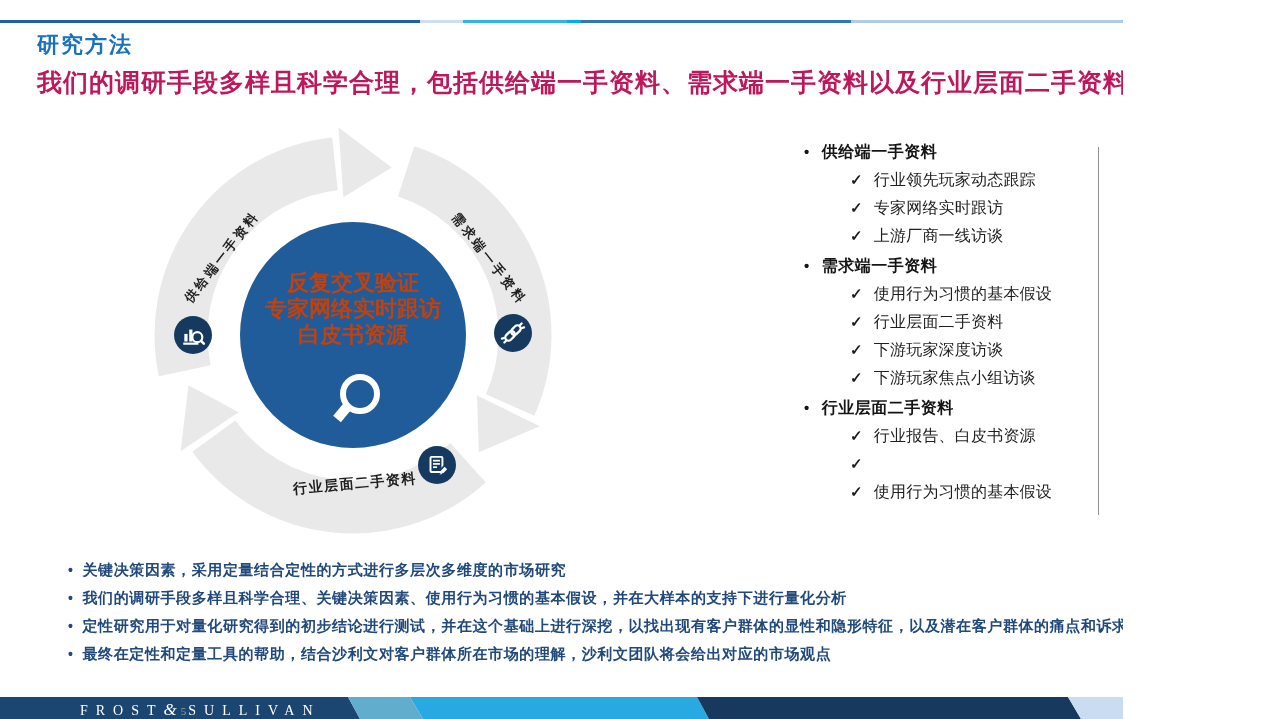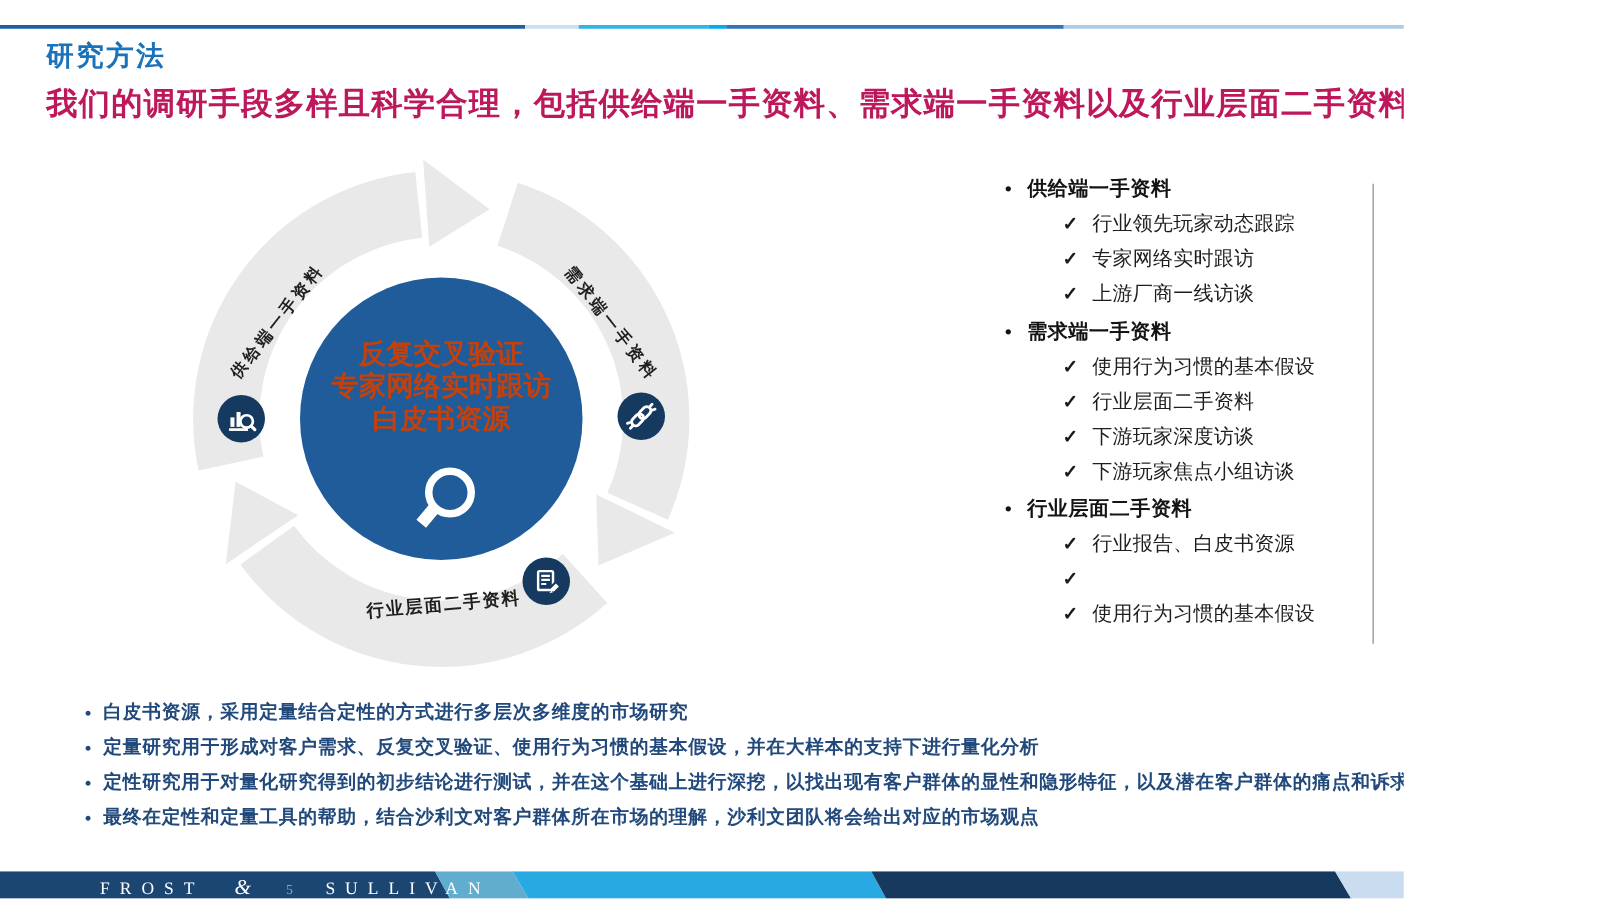--- a/index.html
+++ b/index.html
@@ -52,21 +52,21 @@
   .bottom-bullets{position:absolute;left:68px;top:561px;width:1160px;}
   .bb-row{display:flex;gap:9px;align-items:flex-start;margin-bottom:10px;
           font-size:15px;font-weight:700;color:#21497B;line-height:18px;letter-spacing:.6px;white-space:nowrap;}
   .bb-dot{font-size:14px;line-height:18px;}
 
   
   .footer{position:absolute;left:0;bottom:0;width:1279px;height:22px;}
   .footer-svg{position:absolute;left:0;top:0;width:1279px;height:22px;}
   .brand{position:absolute;left:80px;top:3px;width:330px;color:#fff;
          font-family:"Liberation Serif",serif;font-size:14px;letter-spacing:8px;
-         display:flex;align-items:baseline;white-space:nowrap;z-index:2;gap:24px;}
+         display:flex;align-items:baseline;white-space:nowrap;z-index:2;}
   .brand-amp{font-style:italic;font-size:17px;letter-spacing:4px;}
   .brand-num{font-size:11px;color:#9aa0a6;letter-spacing:2px;}
   .page-num{position:absolute;right:28px;top:3px;font-size:14px;color:#2E5E92;z-index:2;}
 </style>
 </head>
 <body>
 
 <div class="slide">
 
   <div class="top-rule">
@@ -200,25 +200,25 @@
     <div class="p-item">
       <span class="p-check">✓</span>
       <span>使用行为习惯的基本假设</span>
     </div>
   </div>
   <div class="divider"></div>
 
   <div class="bottom-bullets">
     <div class="bb-row">
       <span class="bb-dot">•</span>
-      <span>白皮书资源，采用定量结合定性的方式进行多层次多维度的市场研究</span>
-    </div>
-    <div class="bb-row">
-      <span class="bb-dot">•</span>
-      <span>定量研究用于形成对客户需求、反复交叉验证、使用行为习惯的基本假设，并在大样本的支持下进行量化分析</span>
+      <span>关键决策因素，采用定量结合定性的方式进行多层次多维度的市场研究</span>
+    </div>
+    <div class="bb-row">
+      <span class="bb-dot">•</span>
+      <span>我们的调研手段多样且科学合理、关键决策因素、使用行为习惯的基本假设，并在大样本的支持下进行量化分析</span>
     </div>
     <div class="bb-row">
       <span class="bb-dot">•</span>
       <span>定性研究用于对量化研究得到的初步结论进行测试，并在这个基础上进行深挖，以找出现有客户群体的显性和隐形特征，以及潜在客户群体的痛点和诉求</span>
     </div>
     <div class="bb-row">
       <span class="bb-dot">•</span>
       <span>最终在定性和定量工具的帮助，结合沙利文对客户群体所在市场的理解，沙利文团队将会给出对应的市场观点</span>
     </div>
   </div>

